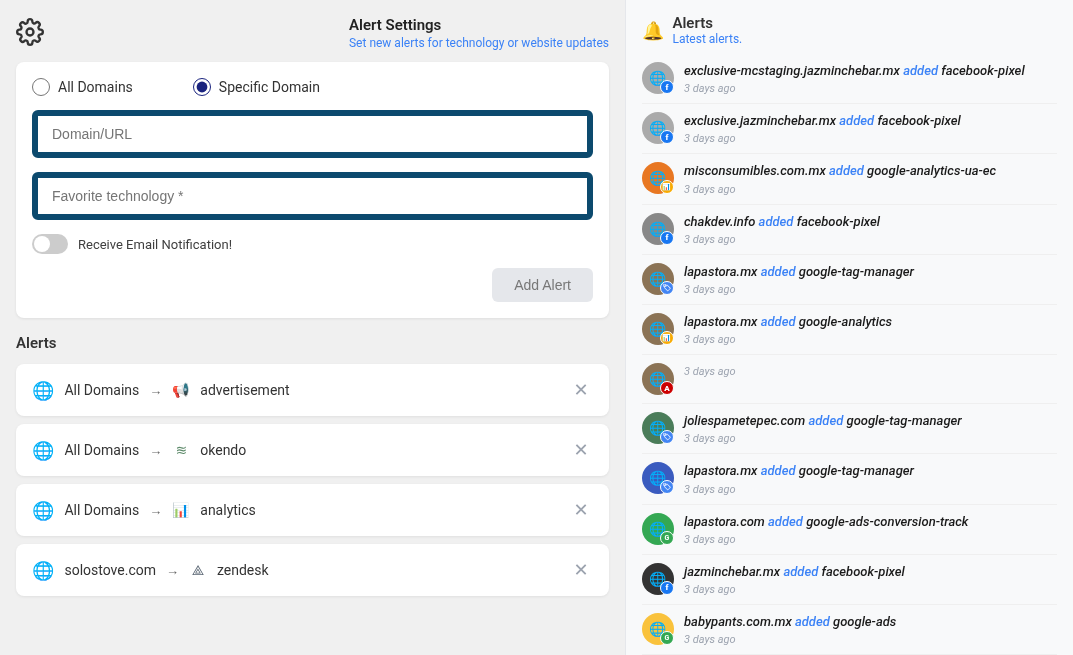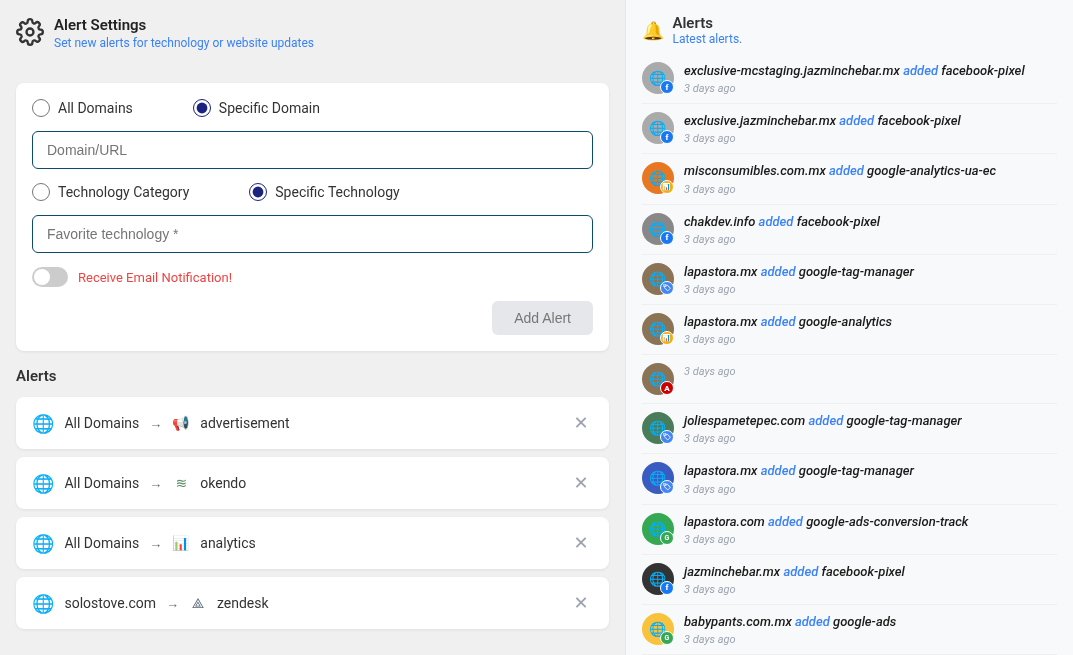--- a/index.html
+++ b/index.html
@@ -20,21 +20,22 @@
       flex: 0 0 625px;
       padding: 16px;
       display: flex;
       flex-direction: column;
       gap: 12px;
     }
     .header-section {
       display: flex;
       align-items: flex-start;
       gap: 10px;
-      margin-bottom: 21px;
+      margin-bottom: 0;
+      justify-content: space-between;
     }
     .gear-icon {
       width: 28px;
       height: 28px;
       margin-top: 2px;
     }
     .header-text h2 {
       font-size: 15px;
       font-weight: 600;
       color: #222;
@@ -65,21 +66,21 @@
       cursor: pointer;
     }
     .radio-option input[type="radio"] {
       width: 18px;
       height: 18px;
       accent-color: #1a237e;
       cursor: pointer;
     }
     .text-input {
       width: 100%;
-      border: 1px solid #0c4a6e;
+      border: 6px solid #0c4a6e;
       border-radius: 6px;
       padding: 10px 14px;
       font-size: 14px;
       color: #666;
       outline: none;
     }
     .toggle-row {
       display: flex;
       align-items: center;
       gap: 10px;
@@ -101,21 +102,21 @@
       position: absolute;
       width: 16px;
       height: 16px;
       left: 2px;
       top: 2px;
       background: white;
       border-radius: 50%;
     }
     .toggle-label {
       font-size: 13px;
-      color: #ef4444;
+      color: #404040;
     }
     .add-alert-row {
       display: flex;
       justify-content: flex-end;
     }
     .add-alert-btn {
       background: #e5e7eb;
       color: #777;
       border: none;
       border-radius: 6px;
@@ -278,30 +279,20 @@
           <span>All Domains</span>
         </label>
         <label class="radio-option">
           <input type="radio" name="domain" checked="" style="">
           <span>Specific Domain</span>
         </label>
       </div>
 
       <input type="text" class="text-input" placeholder="Domain/URL" style="">
 
-      <div class="radio-row">
-        <label class="radio-option">
-          <input type="radio" name="technology" style="">
-          <span>Technology Category</span>
-        </label>
-        <label class="radio-option">
-          <input type="radio" name="technology" checked="" style="">
-          <span>Specific Technology</span>
-        </label>
-      </div>
 
       <input type="text" class="text-input" placeholder="Favorite technology *" style="">
 
       <div class="toggle-row">
         <label class="toggle">
 
           <span class="toggle-slider"></span>
         </label>
         <span class="toggle-label">Receive Email Notification!</span>
       </div>

